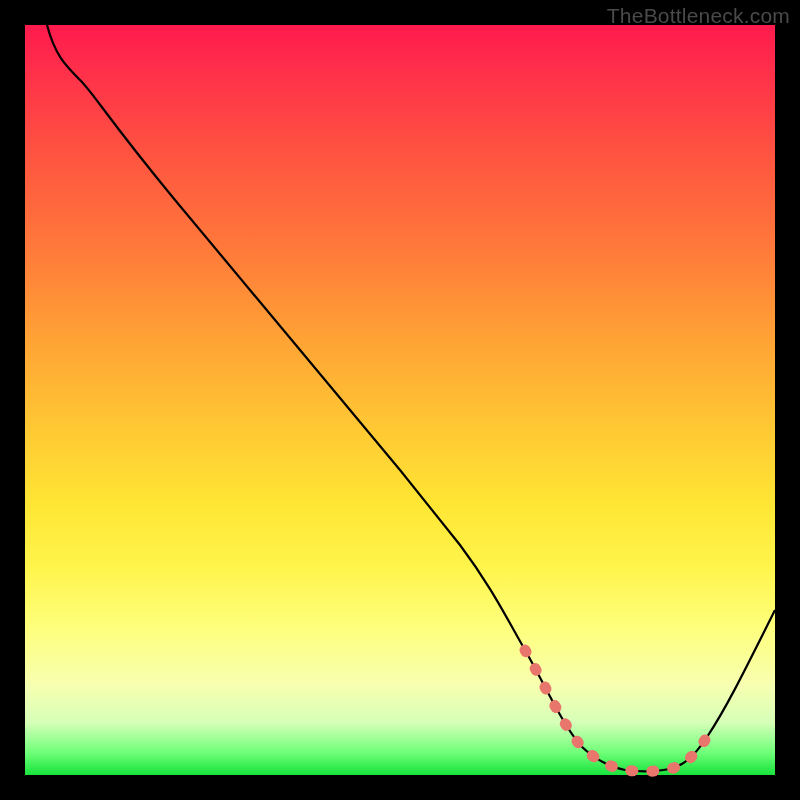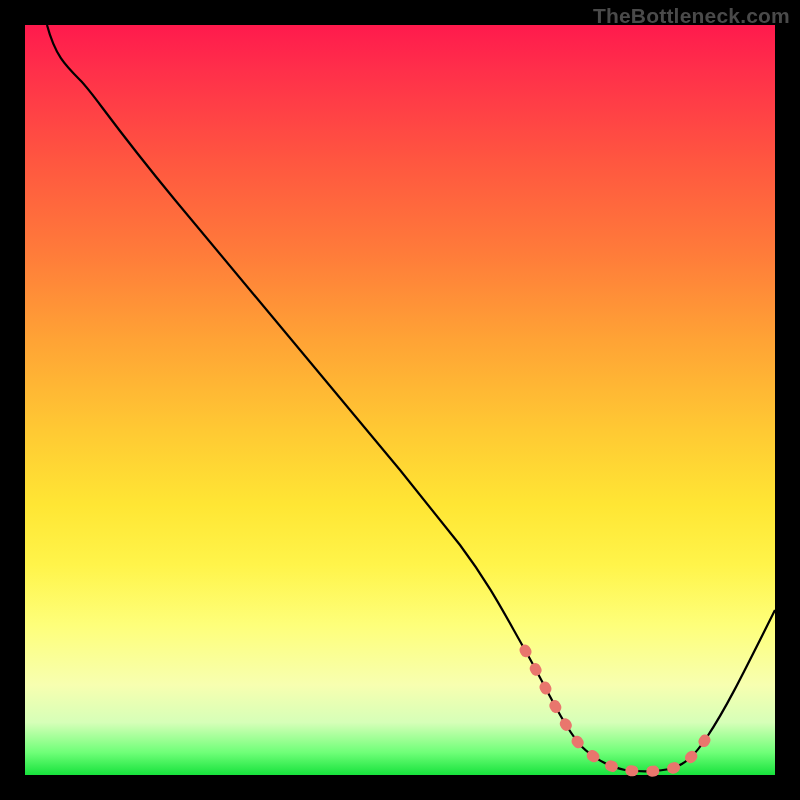--- a/index.html
+++ b/index.html
@@ -37,21 +37,21 @@
       #d6ffb8 93%,
       #6fff78 97%,
       #17e23c 100%);
   }
   .attrib {
     position: absolute;
     top: 4px;
     right: 10px;
     color: #4a4a4a;
     font-size: 21px;
-    font-weight: 700;
+    font-weight: 400;
     letter-spacing: 0.2px;
   }
   svg.curve {
     position: absolute;
     left: 0;
     top: 0;
     width: 750px;
     height: 750px;
     overflow: visible;
   }

